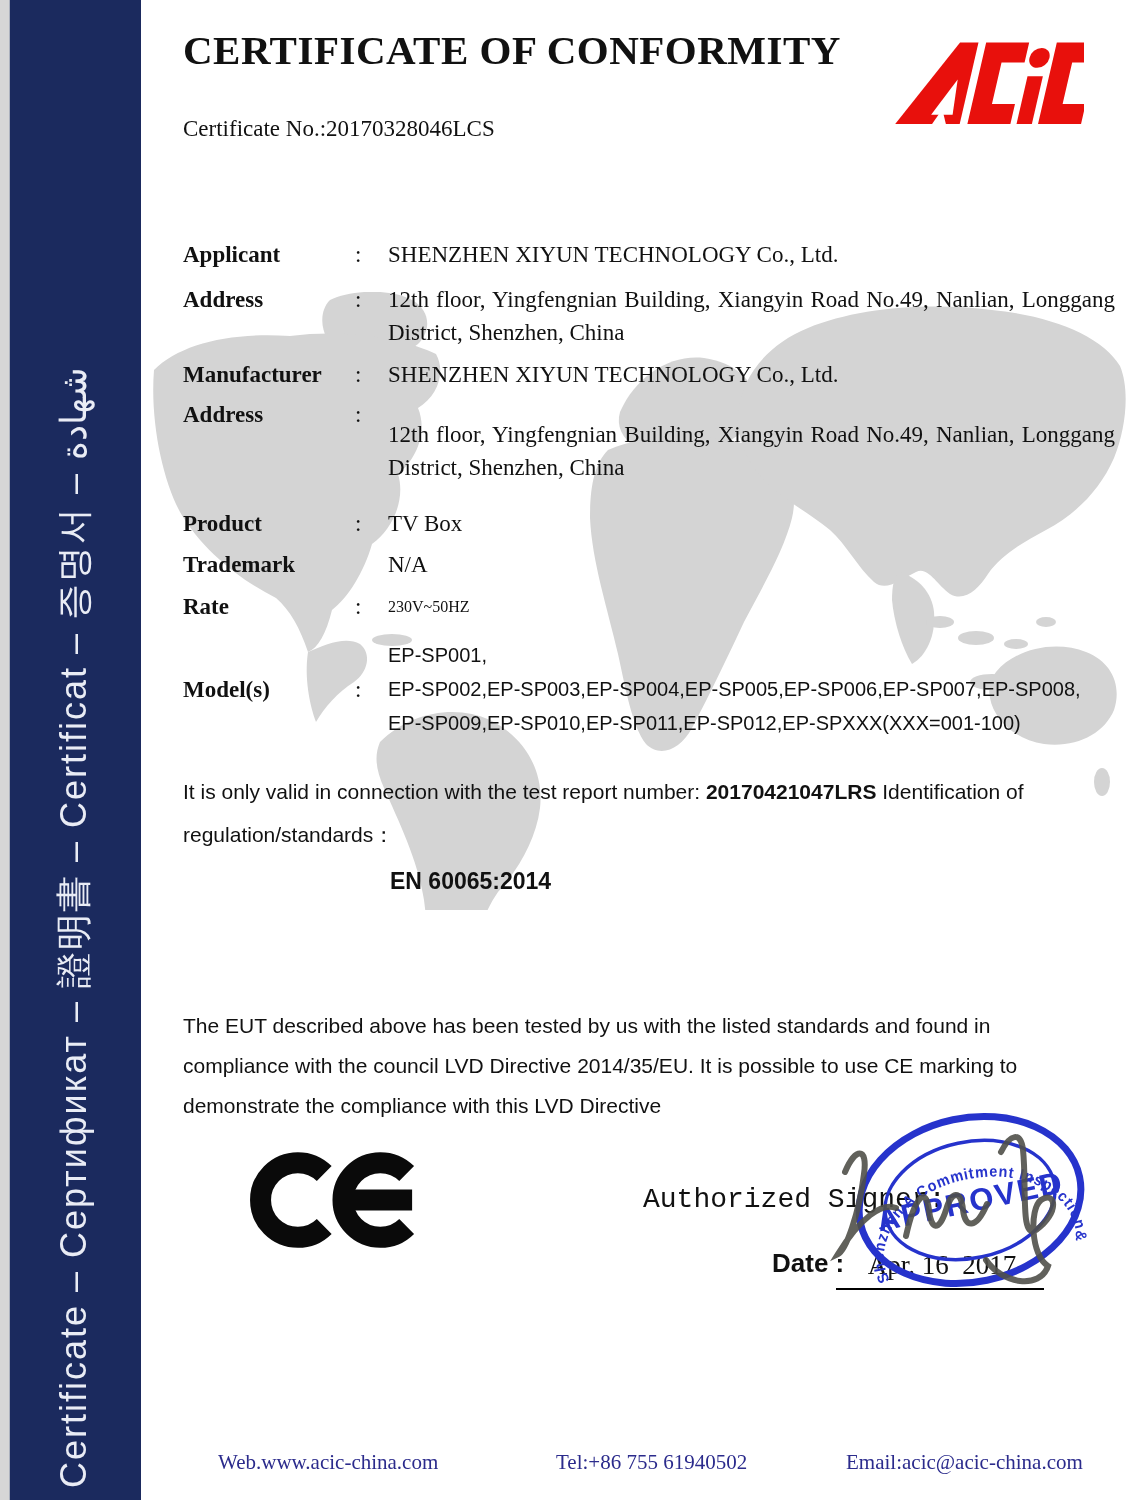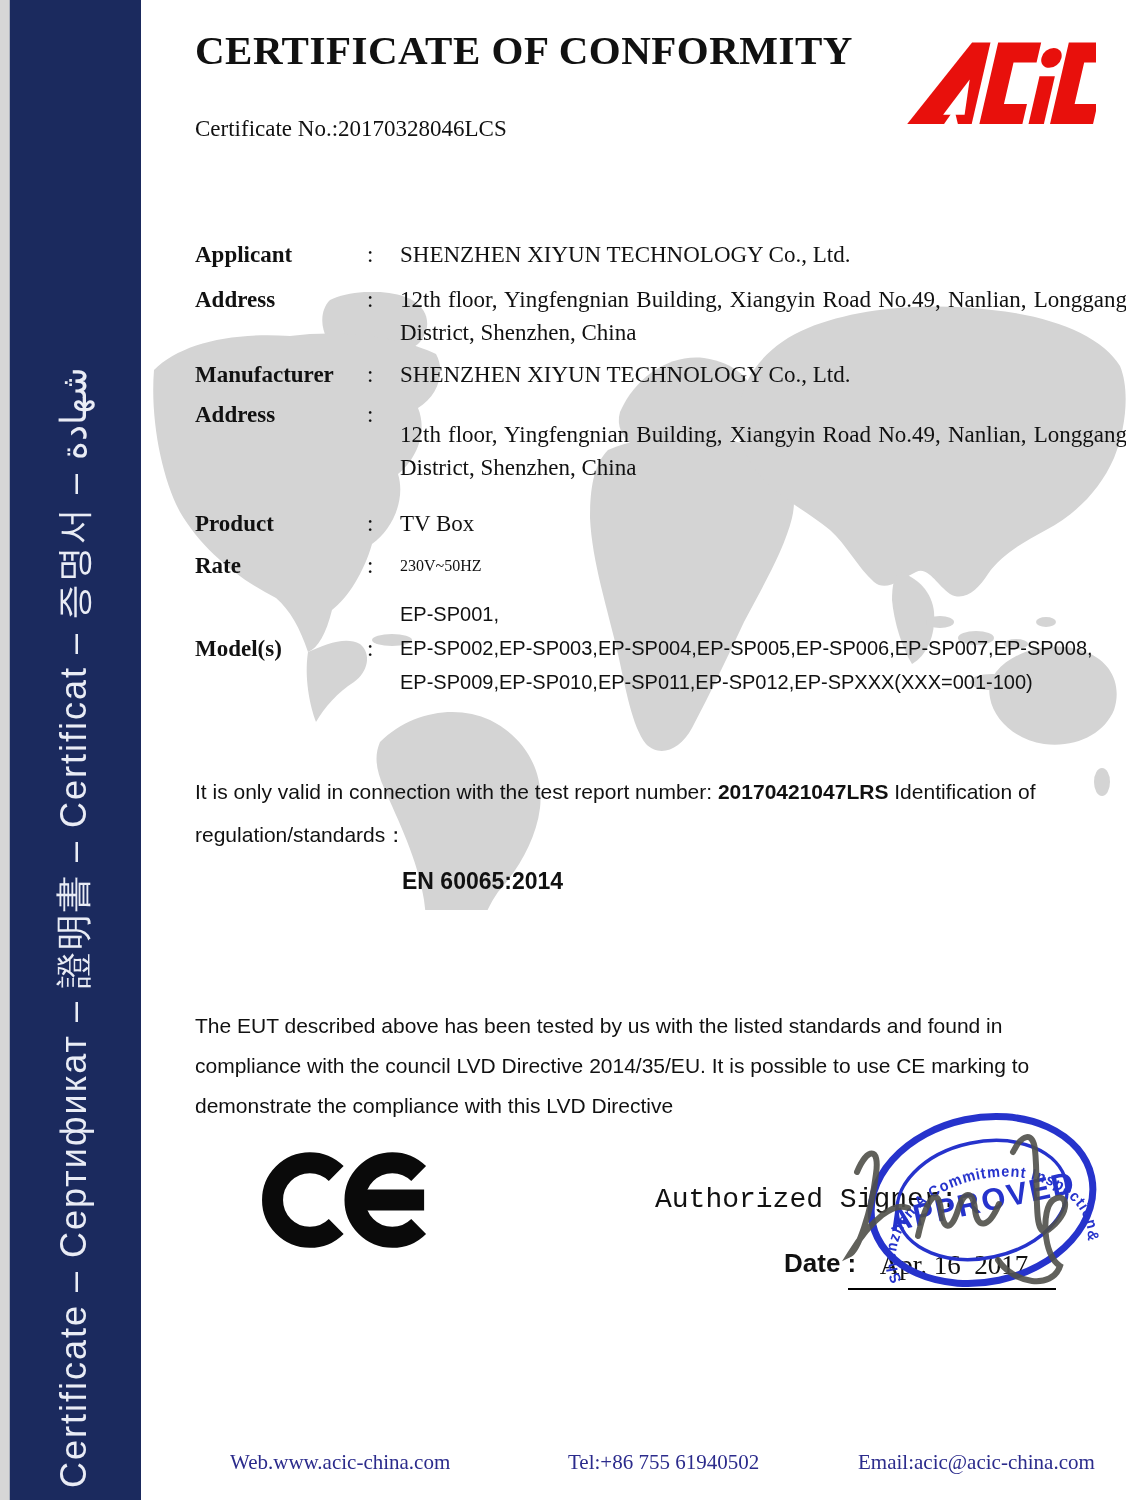--- a/index.html
+++ b/index.html
@@ -6,21 +6,21 @@
   .page{position:relative;width:1126px;height:1500px;background:#ffffff;overflow:hidden;
         font-family:"Liberation Serif",serif;color:#111;}
   
   .edge-strip{position:absolute;left:0;top:0;width:9px;height:1500px;background:#d6d6d6;border-right:1px solid #aab0bd;}
   .sidebar{position:absolute;left:10px;top:0;width:131px;height:1500px;background:#1b2a5e;}
   .sidebar-text{position:absolute;left:40px;top:1488px;transform:rotate(-90deg);transform-origin:0 0;
         width:1478px;white-space:nowrap;font-family:"Liberation Sans",sans-serif;font-size:36px;
         letter-spacing:2px;color:#e9ecf5;font-weight:400;}
   
   .map{position:absolute;left:140px;top:292px;width:986px;height:618px;z-index:0;}
-  .content{position:absolute;left:12px;top:0;width:1032px;height:1500px;z-index:1;}
+  .content{position:absolute;left:0;top:0;width:1032px;height:1500px;z-index:1;}
   .title{position:absolute;left:183px;top:26px;font-weight:700;font-size:41px;letter-spacing:.5px;}
   .logo{position:absolute;left:892px;top:26px;width:192px;height:116px;}
   .certno{position:absolute;left:183px;top:116px;font-size:23px;}
   .certno .lbl{font-weight:400;}
   
   .fields{position:absolute;left:183px;top:238px;width:932px;}
   .frow{display:flex;align-items:flex-start;}
   .flabel{width:172px;font-weight:700;font-size:23px;line-height:33px;flex:0 0 172px;}
   .fcolon{width:33px;font-size:23px;line-height:33px;flex:0 0 33px;}
   .fvalue{flex:1;font-size:23px;line-height:33px;}
@@ -124,20 +124,25 @@
       <div class="frow r4">
         <div class="flabel">Address</div>
         <div class="fcolon">:</div>
         <div class="fvalue just v-offset">12th floor, Yingfengnian Building, Xiangyin Road No.49, Nanlian, Longgang District, Shenzhen, China</div>
       </div>
       <div class="frow r5">
         <div class="flabel">Product</div>
         <div class="fcolon">:</div>
         <div class="fvalue">TV Box</div>
       </div>
+      <div class="frow r6">
+        <div class="flabel">Trademark</div>
+        <div class="fcolon"></div>
+        <div class="fvalue">N/A</div>
+      </div>
       <div class="frow r7">
         <div class="flabel">Rate</div>
         <div class="fcolon">:</div>
         <div class="fvalue sansval">230V~50HZ</div>
       </div>
       <div class="frow r8">
         <div class="flabel">Model(s)</div>
         <div class="fcolon">:</div>
         <div class="fvalue">
           <div class="modelline">EP-SP001,</div>

